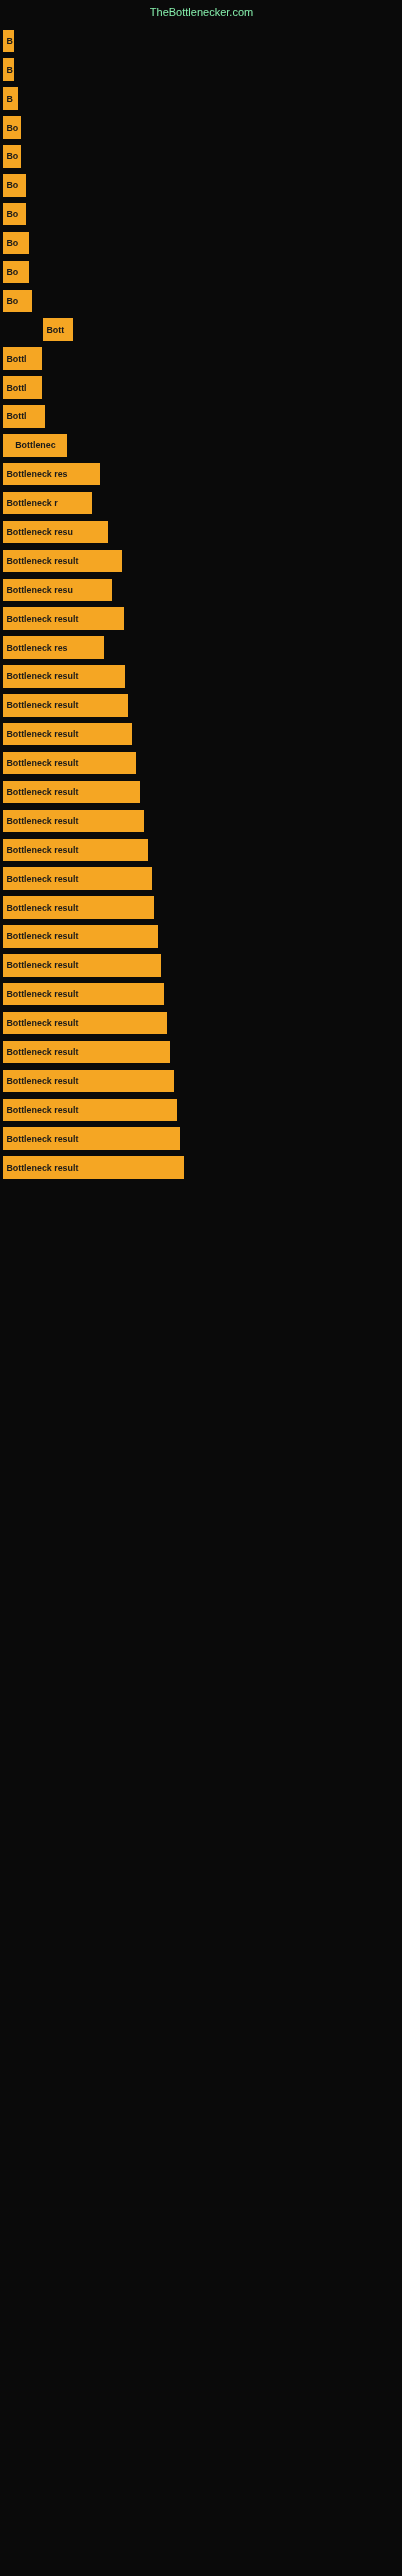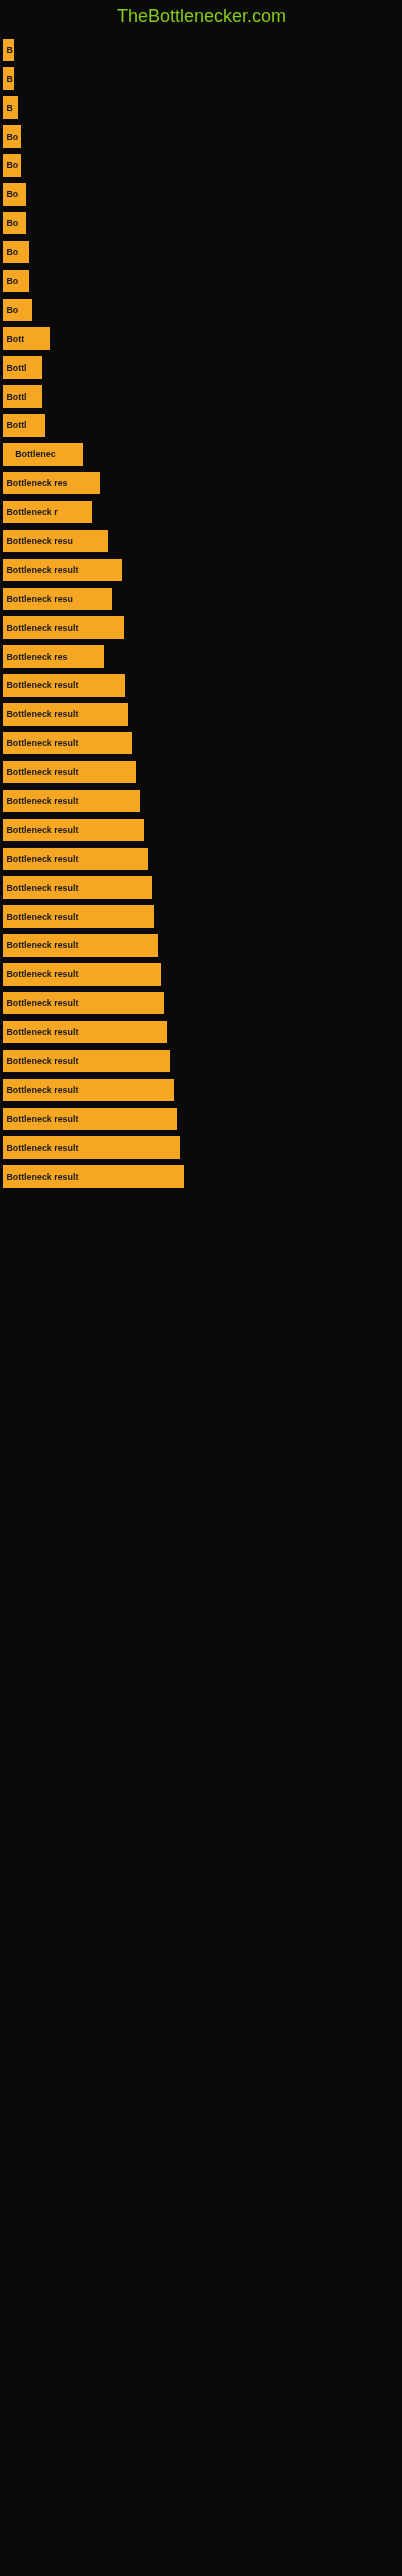--- a/index.html
+++ b/index.html
@@ -9,22 +9,22 @@
     }
     body {
       background-color: #0a0a0a;
       width: 403px;
       min-height: 2576px;
       font-family: Arial, sans-serif;
       position: relative;
       overflow-x: hidden;
     }
     .site-title {
-      color: #84cc16;
-      font-size: 18px;
+      color: #86efac;
+      font-size: 11px;
       text-align: center;
       padding: 6.4px 0 3.2px 0;
       font-weight: normal;
     }
     .bars-container {
       padding: 8px 0 0 0;
       display: flex;
       flex-direction: column;
       gap: 0;
     }
@@ -99,41 +99,41 @@
       <div class="bar" style="width: 26px;">
         <span class="bar-label">Bo</span>
       </div>
     </div>
     <div class="bar-row">
       <div class="bar" style="width: 29px;">
         <span class="bar-label">Bo</span>
       </div>
     </div>
     <div class="bar-row">
-      <div class="bar" style="width: 47px;">
+      <div class="bar" style="width: 30px; margin-left: 40px;">
         <span class="bar-label">Bott</span>
       </div>
     </div>
     <div class="bar-row">
       <div class="bar" style="width: 39px;">
         <span class="bar-label">Bottl</span>
       </div>
     </div>
     <div class="bar-row">
       <div class="bar" style="width: 39px;">
         <span class="bar-label">Bottl</span>
       </div>
     </div>
     <div class="bar-row">
       <div class="bar" style="width: 42px;">
         <span class="bar-label">Bottl</span>
       </div>
     </div>
     <div class="bar-row">
-      <div class="bar" style="width: 80px; padding-left: 12px;">
+      <div class="bar" style="width: 64px; padding-left: 12px;">
         <span class="bar-label">Bottlenec</span>
       </div>
     </div>
     <div class="bar-row">
       <div class="bar" style="width: 97px;">
         <span class="bar-label">Bottleneck res</span>
       </div>
     </div>
     <div class="bar-row">
       <div class="bar" style="width: 89px;">

